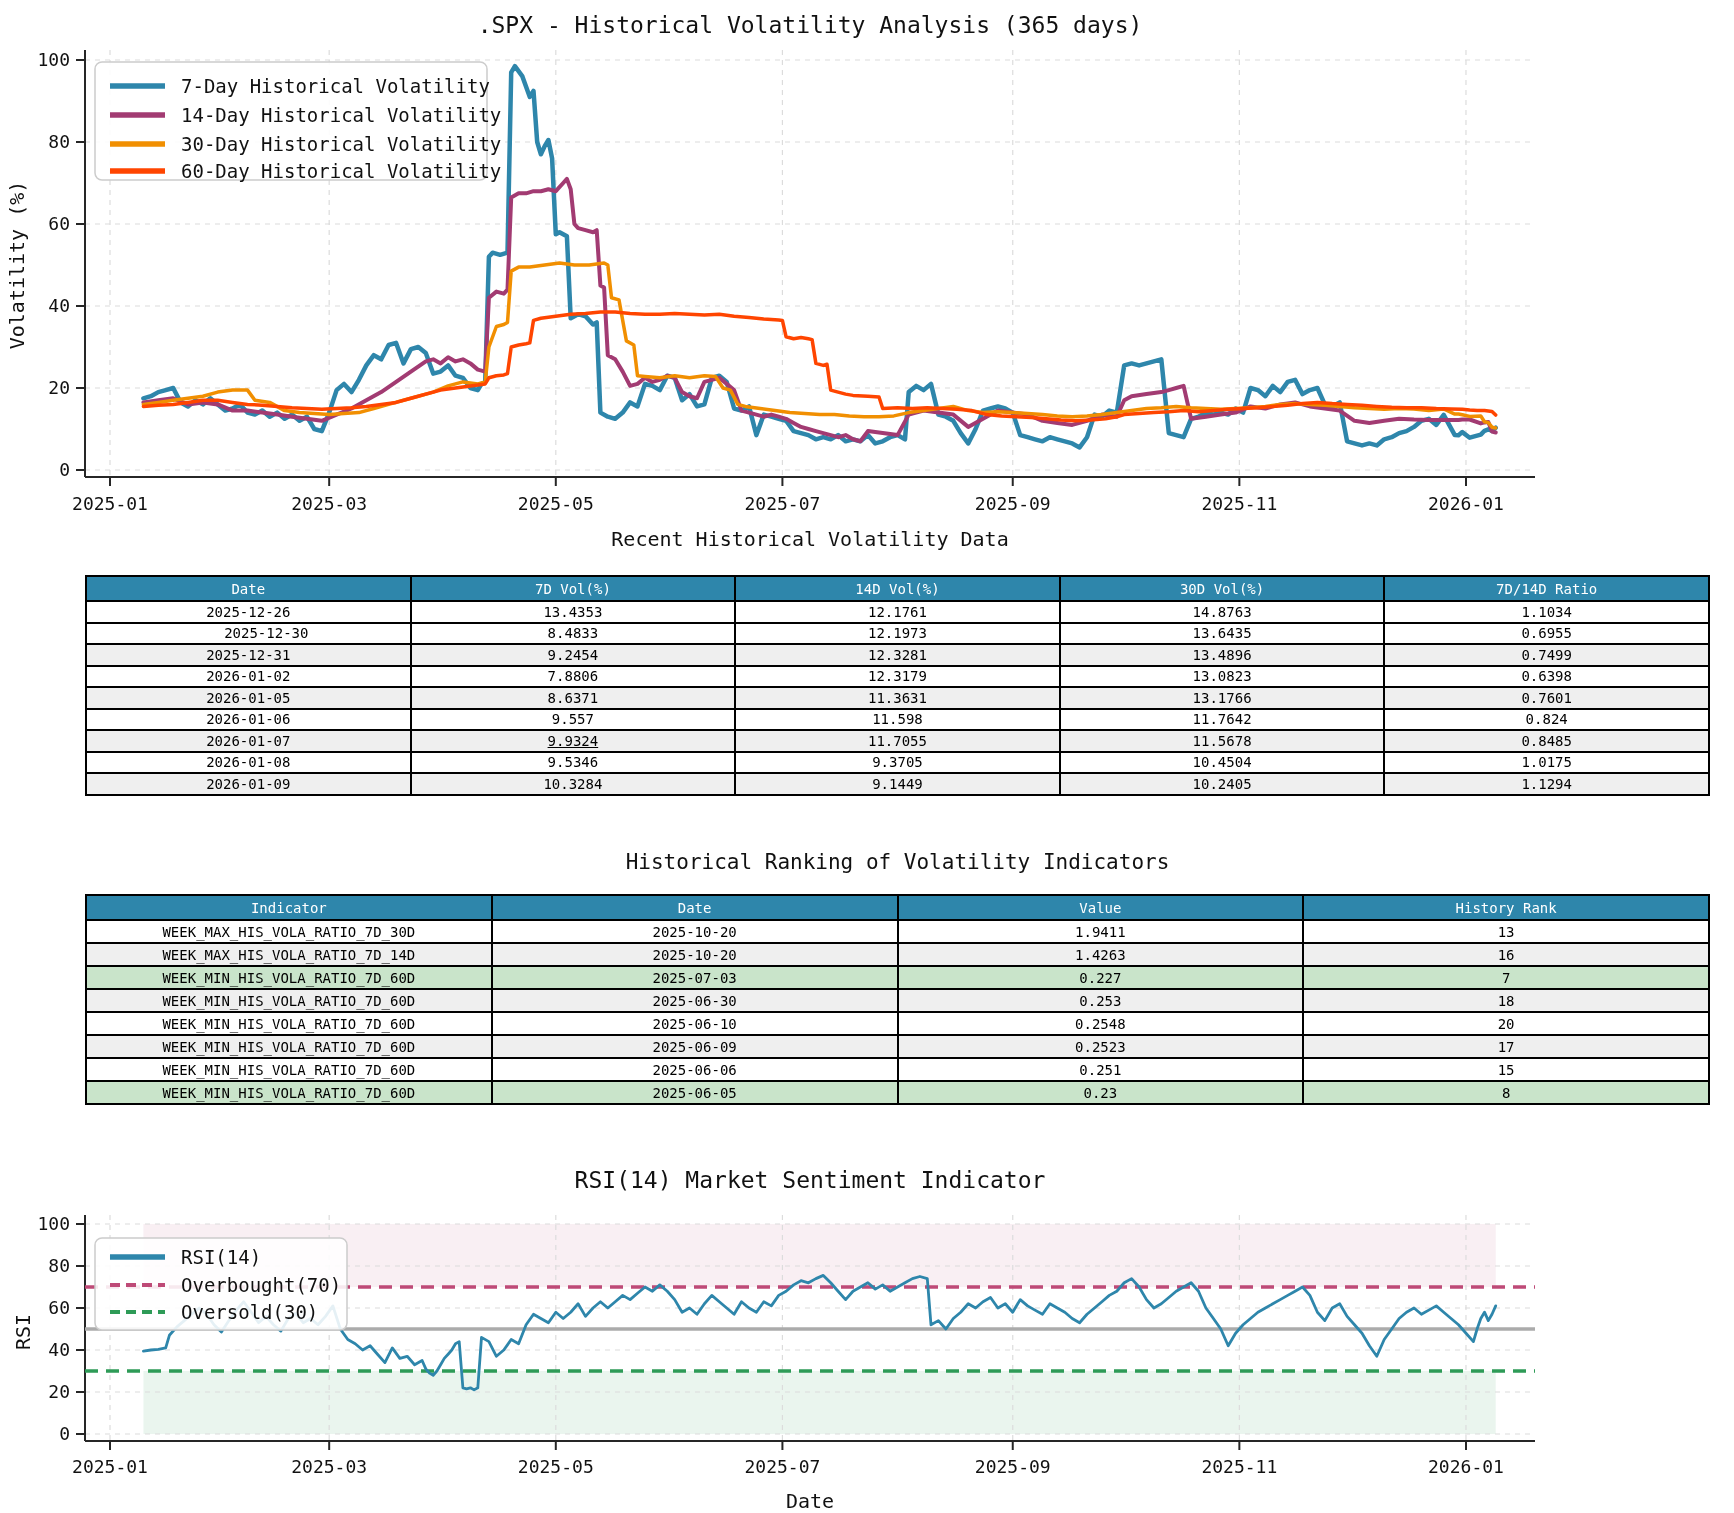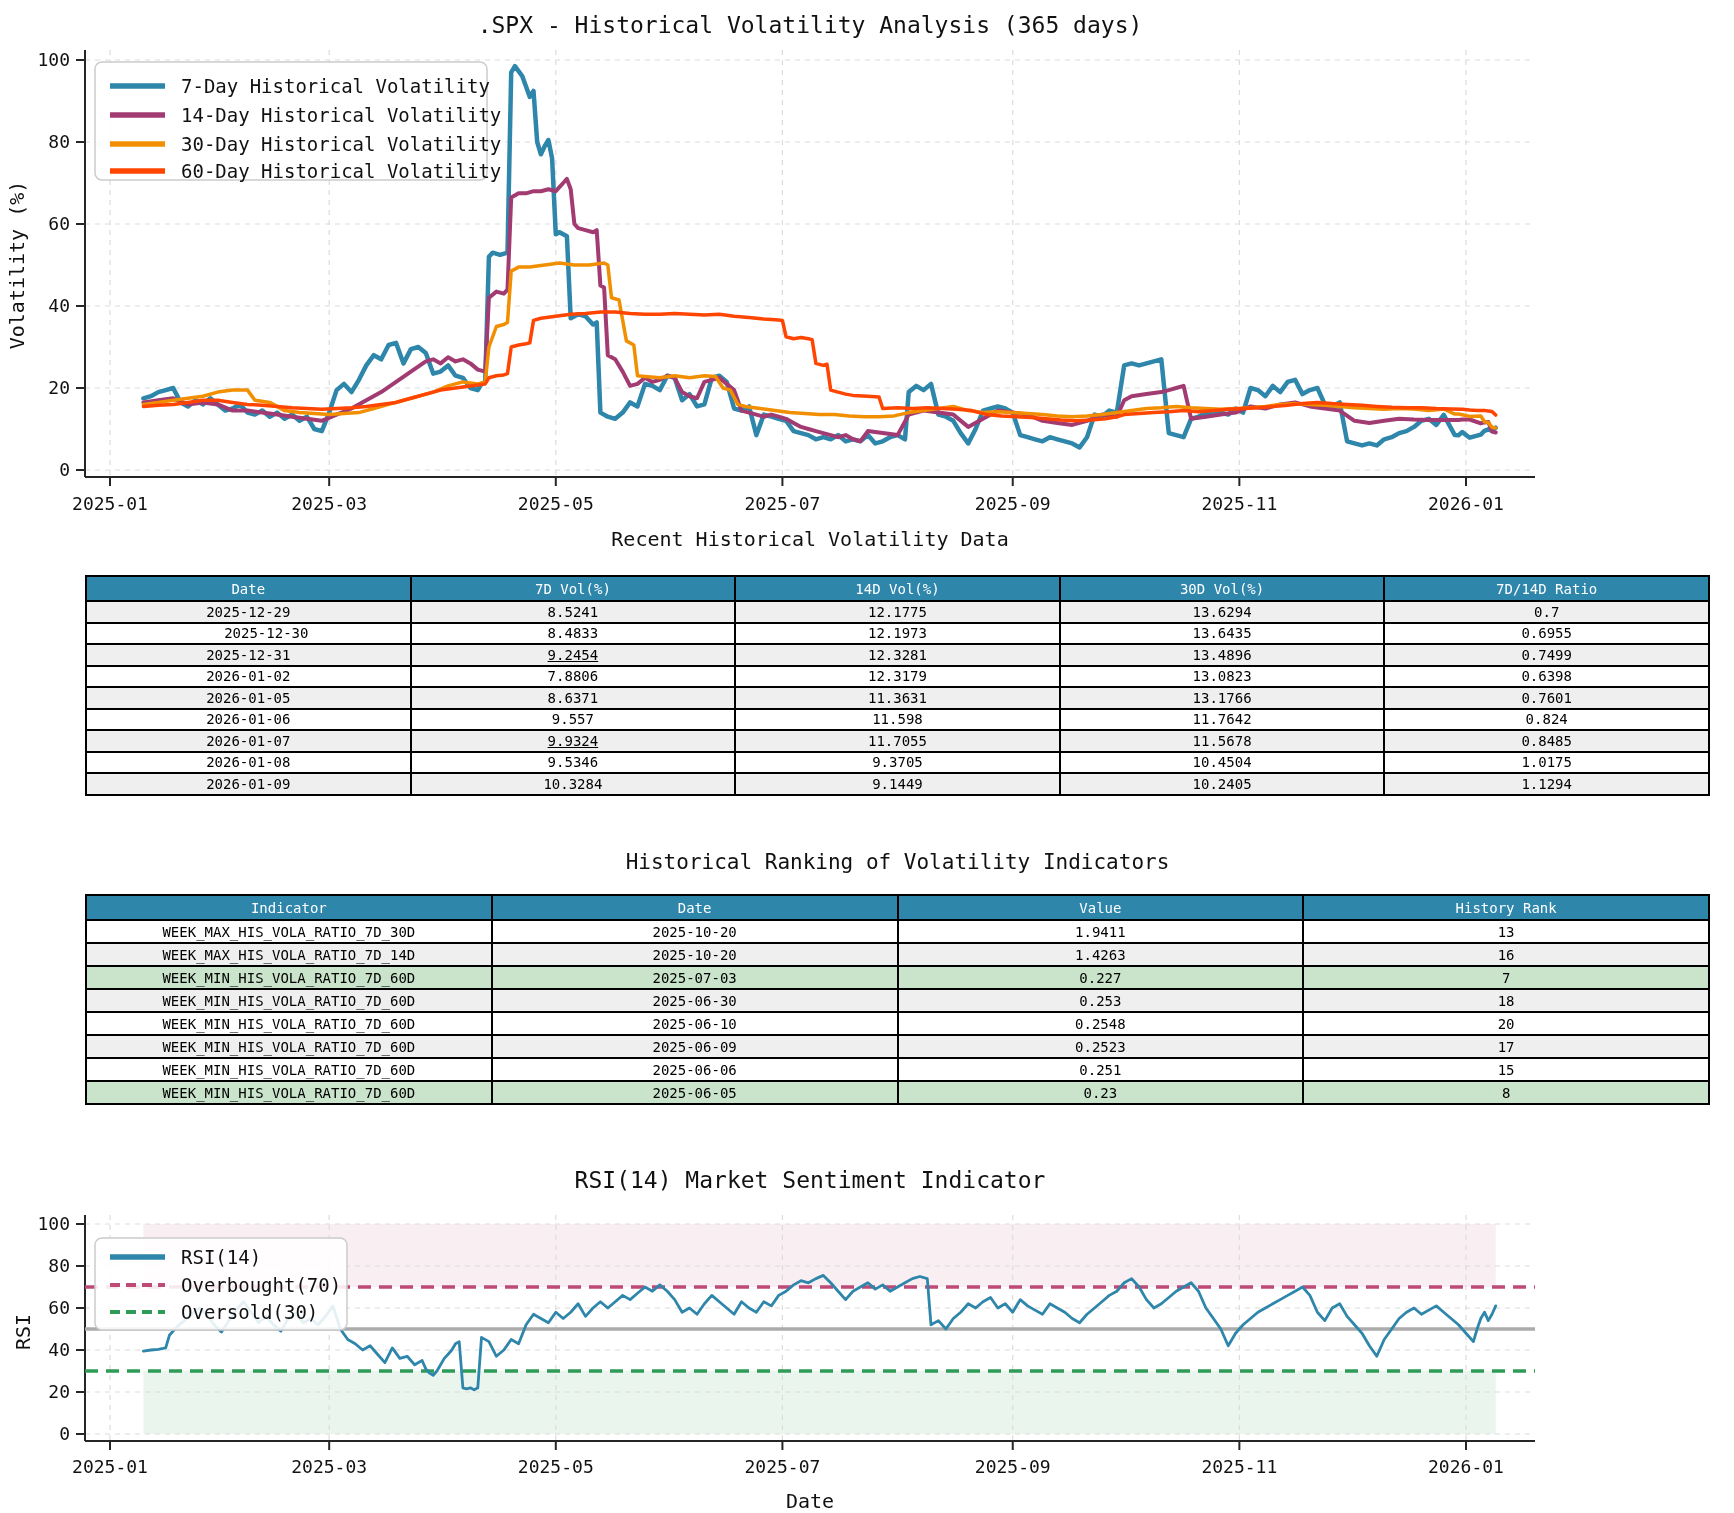--- a/index.html
+++ b/index.html
@@ -97,36 +97,36 @@
         <tr>
           <th style="background: rgb(46, 134, 171); color: rgb(255, 255, 255);">Date</th>
           <th style="background: rgb(46, 134, 171); color: rgb(255, 255, 255);">7D Vol(%)</th>
           <th style="background: rgb(46, 134, 171); color: rgb(255, 255, 255);">14D Vol(%)</th>
           <th style="background: rgb(46, 134, 171); color: rgb(255, 255, 255);">30D Vol(%)</th>
           <th style="background: rgb(46, 134, 171); color: rgb(255, 255, 255);">7D/14D Ratio</th>
         </tr>
       </thead>
       <tbody>
         <tr>
-          <td style="background: rgb(239, 239, 239);">2025-12-29</td>
-          <td style="background: rgb(239, 239, 239);">8.5241</td>
-          <td style="background: rgb(239, 239, 239);">12.1775</td>
-          <td style="background: rgb(239, 239, 239);">13.6294</td>
-          <td style="background: rgb(239, 239, 239);">0.7</td>
+          <td style="background: rgb(255, 255, 255);">2025-12-26</td>
+          <td style="background: rgb(255, 255, 255);">13.4353</td>
+          <td style="background: rgb(255, 255, 255);">12.1761</td>
+          <td style="background: rgb(255, 255, 255);">14.8763</td>
+          <td style="background: rgb(255, 255, 255);">1.1034</td>
         </tr>
         <tr>
           <td style="background: rgb(255, 255, 255); padding-left: 36px;">2025-12-30</td>
           <td style="background: rgb(255, 255, 255);">8.4833</td>
           <td style="background: rgb(255, 255, 255);">12.1973</td>
           <td style="background: rgb(255, 255, 255);">13.6435</td>
           <td style="background: rgb(255, 255, 255);">0.6955</td>
         </tr>
         <tr>
           <td style="background: rgb(239, 239, 239);">2025-12-31</td>
-          <td style="background: rgb(239, 239, 239); text-decoration: underline;">9.2454</td>
+          <td style="background: rgb(239, 239, 239);">9.2454</td>
           <td style="background: rgb(239, 239, 239);">12.3281</td>
           <td style="background: rgb(239, 239, 239);">13.4896</td>
           <td style="background: rgb(239, 239, 239);">0.7499</td>
         </tr>
         <tr>
           <td style="background: rgb(255, 255, 255);">2026-01-02</td>
           <td style="background: rgb(255, 255, 255);">7.8806</td>
           <td style="background: rgb(255, 255, 255);">12.3179</td>
           <td style="background: rgb(255, 255, 255);">13.0823</td>
           <td style="background: rgb(255, 255, 255);">0.6398</td>

